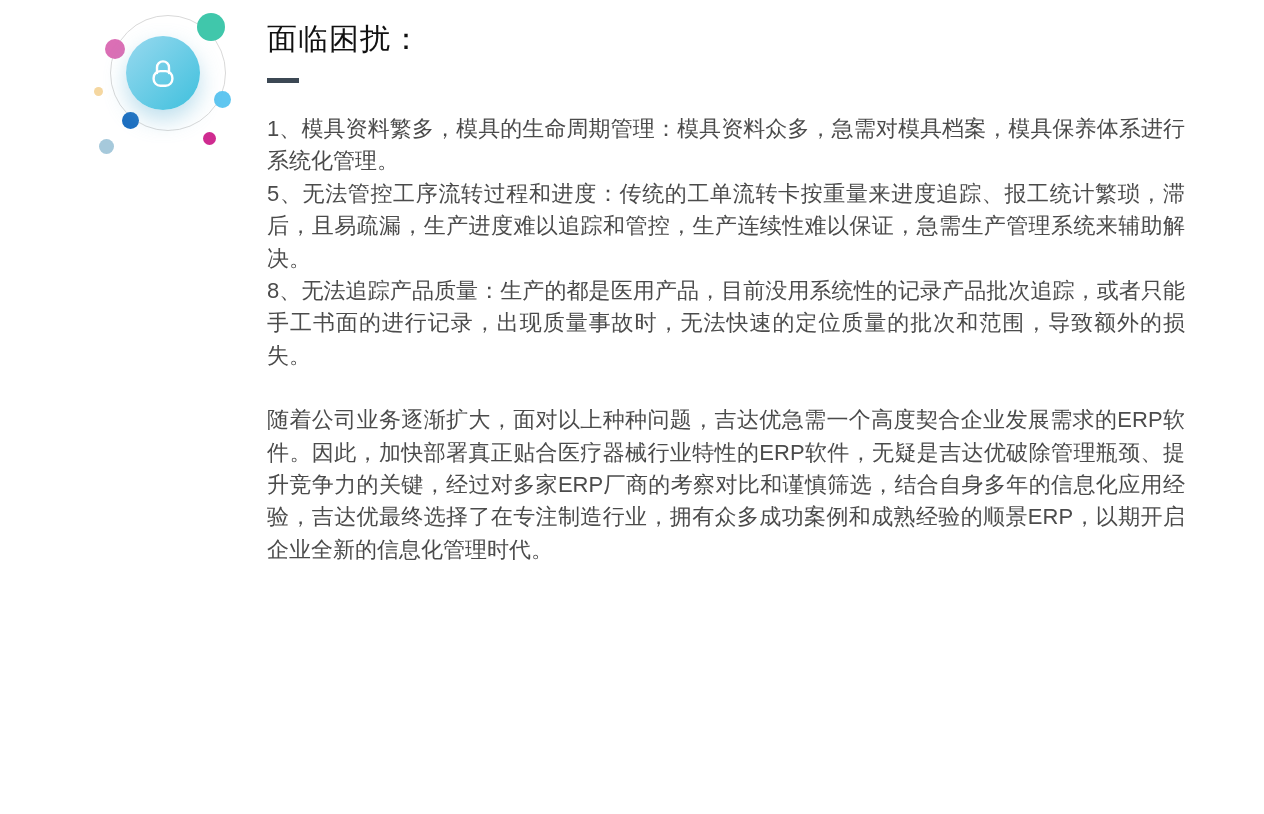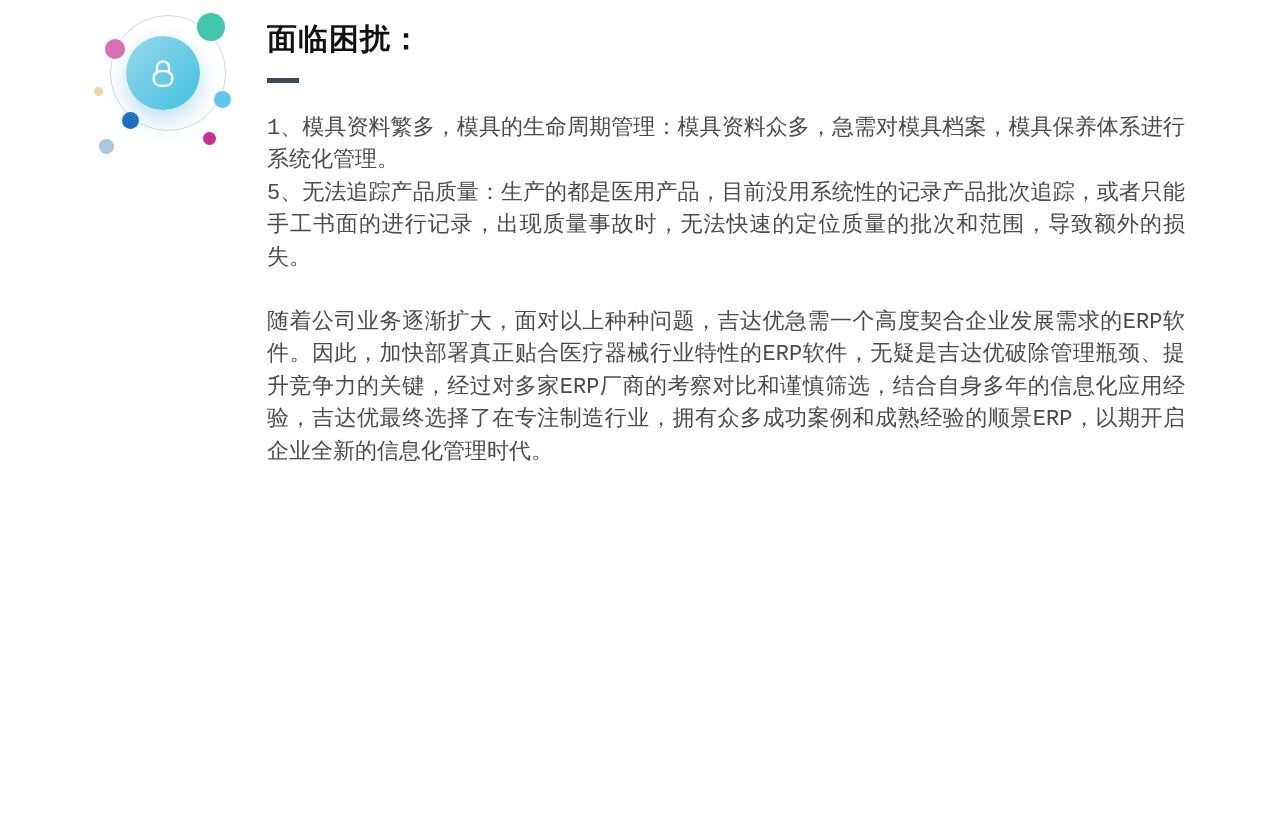--- a/index.html
+++ b/index.html
@@ -39,38 +39,38 @@
 
   
   .content {
     position: absolute; left: 267px; top: 22px;
     width: 918px;
   }
   .page-title {
     margin: 0;
     font-size: 30px;
     line-height: 34px;
-    font-weight: 700;
+    font-weight: 400;
     color: #111111;
     letter-spacing: 1px;
   }
   .title-dash {
     width: 32px; height: 5px;
     background: #3c4854;
     margin-top: 22px;
   }
-  .issues { margin-top: 30px; font-family: Liberation Mono, monospace; }
+  .issues { margin-top: 30px; }
   .issues p, .closing {
     margin: 0;
     font-size: 22px;
     line-height: 32.4px;
     color: #4b4b4b;
     text-align: justify;
   }
-  .closing { margin-top: 32px; font-family: Liberation Mono, monospace; }
+  .closing { margin-top: 32px; }
 </style>
 </head>
 <body>
 
 <div class="hero">
   <div class="ring"></div>
 
   <span class="dot dot-teal" style="background: rgb(64, 199, 171);"></span>
   <span class="dot dot-pink" style="background: rgb(219, 111, 181);"></span>
   <span class="dot dot-cream" style="background: rgb(245, 215, 160);"></span>
@@ -88,17 +88,18 @@
     </span>
   </div>
 </div>
 
 <div class="content">
   <h1 class="page-title">面临困扰：</h1>
   <div class="title-dash" style="background: rgb(60, 72, 84);"></div>
 
   <div class="issues">
     <p>1、模具资料繁多，模具的生命周期管理：模具资料众多，急需对模具档案，模具保养体系进行系统化管理。</p>
-    <p>5、无法追踪产品质量：生产的都是医用产品，目前没用系统性的记录产品批次追踪，或者只能手工书面的进行记录，出现质量事故时，无法快速的定位质量的批次和范围，导致额外的损失。</p>
+    <p>5、无法管控工序流转过程和进度：传统的工单流转卡按重量来进度追踪、报工统计繁琐，滞后，且易疏漏，生产进度难以追踪和管控，生产连续性难以保证，急需生产管理系统来辅助解决。</p>
+    <p>8、无法追踪产品质量：生产的都是医用产品，目前没用系统性的记录产品批次追踪，或者只能手工书面的进行记录，出现质量事故时，无法快速的定位质量的批次和范围，导致额外的损失。</p>
   </div>
 
   <p class="closing">随着公司业务逐渐扩大，面对以上种种问题，吉达优急需一个高度契合企业发展需求的ERP软件。因此，加快部署真正贴合医疗器械行业特性的ERP软件，无疑是吉达优破除管理瓶颈、提升竞争力的关键，经过对多家ERP厂商的考察对比和谨慎筛选，结合自身多年的信息化应用经验，吉达优最终选择了在专注制造行业，拥有众多成功案例和成熟经验的顺景ERP，以期开启企业全新的信息化管理时代。</p>
 </div>
 
 </body></html>

